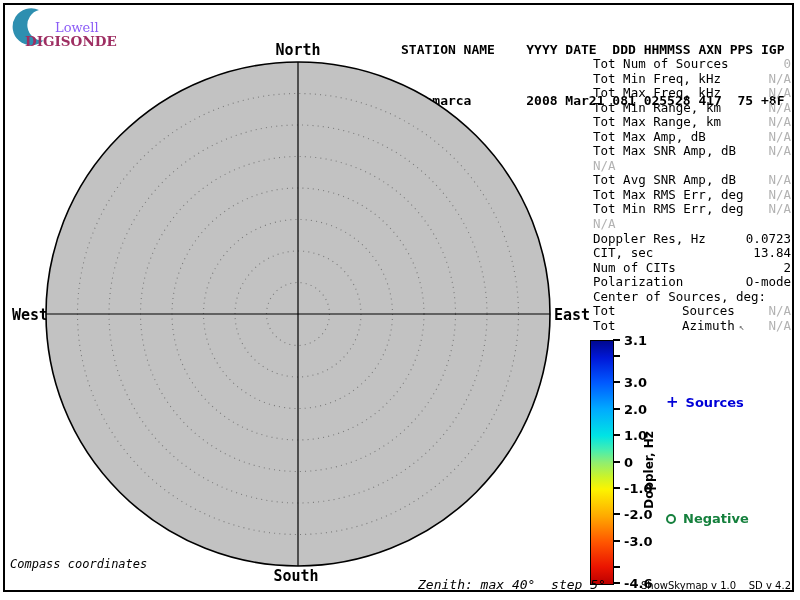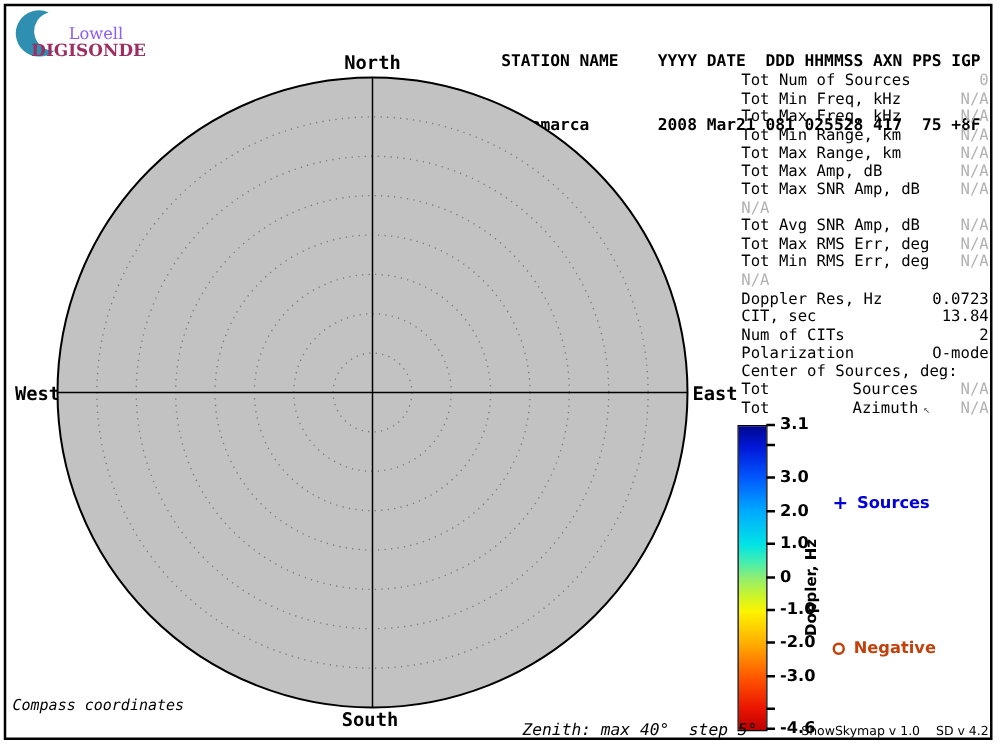--- a/index.html
+++ b/index.html
@@ -44,21 +44,21 @@
   .cbticks{position:absolute;left:613px;top:340px;width:60px;height:245px;}
   .cbtick{position:absolute;left:0;width:7px;height:0;border-top:2px solid #000;transform:translateY(-50%);}
   .cblabel{position:absolute;left:11px;transform:translateY(-50%);font-family:"DejaVu Sans","Liberation Sans",sans-serif;font-weight:bold;font-size:13px;white-space:nowrap;}
   .cbtitle{position:absolute;left:649px;top:470px;transform:translate(-50%,-50%) rotate(-90deg);white-space:nowrap;
            font-family:"DejaVu Sans","Liberation Sans",sans-serif;font-weight:bold;font-size:12px;}
 
   
   .legend{position:absolute;display:flex;align-items:flex-start;gap:7px;
           font-family:"DejaVu Sans","Liberation Sans",sans-serif;font-weight:bold;font-size:13px;}
   .leg-pos{left:666px;top:395px;color:#0000d8;}
-  .leg-neg{left:666px;top:511px;color:#c2410c;}
+  .leg-neg{left:666px;top:511px;color:#15803d;}
   .plus-marker{font-size:15px;line-height:15px;}
   .circle-marker{display:inline-block;width:6px;height:6px;border:2px solid currentColor;border-radius:50%;margin-top:3px;}
 
   
   .foot-left{position:absolute;left:10px;top:557px;font-style:italic;font-size:12px;}
   .foot-center{position:absolute;left:418px;top:577px;font-style:italic;font-size:13px;white-space:pre;}
   .foot-right{position:absolute;right:9px;top:580px;font-family:"DejaVu Sans","Liberation Sans",sans-serif;font-size:10px;white-space:pre;}
 </style>
 </head>
 <body>

